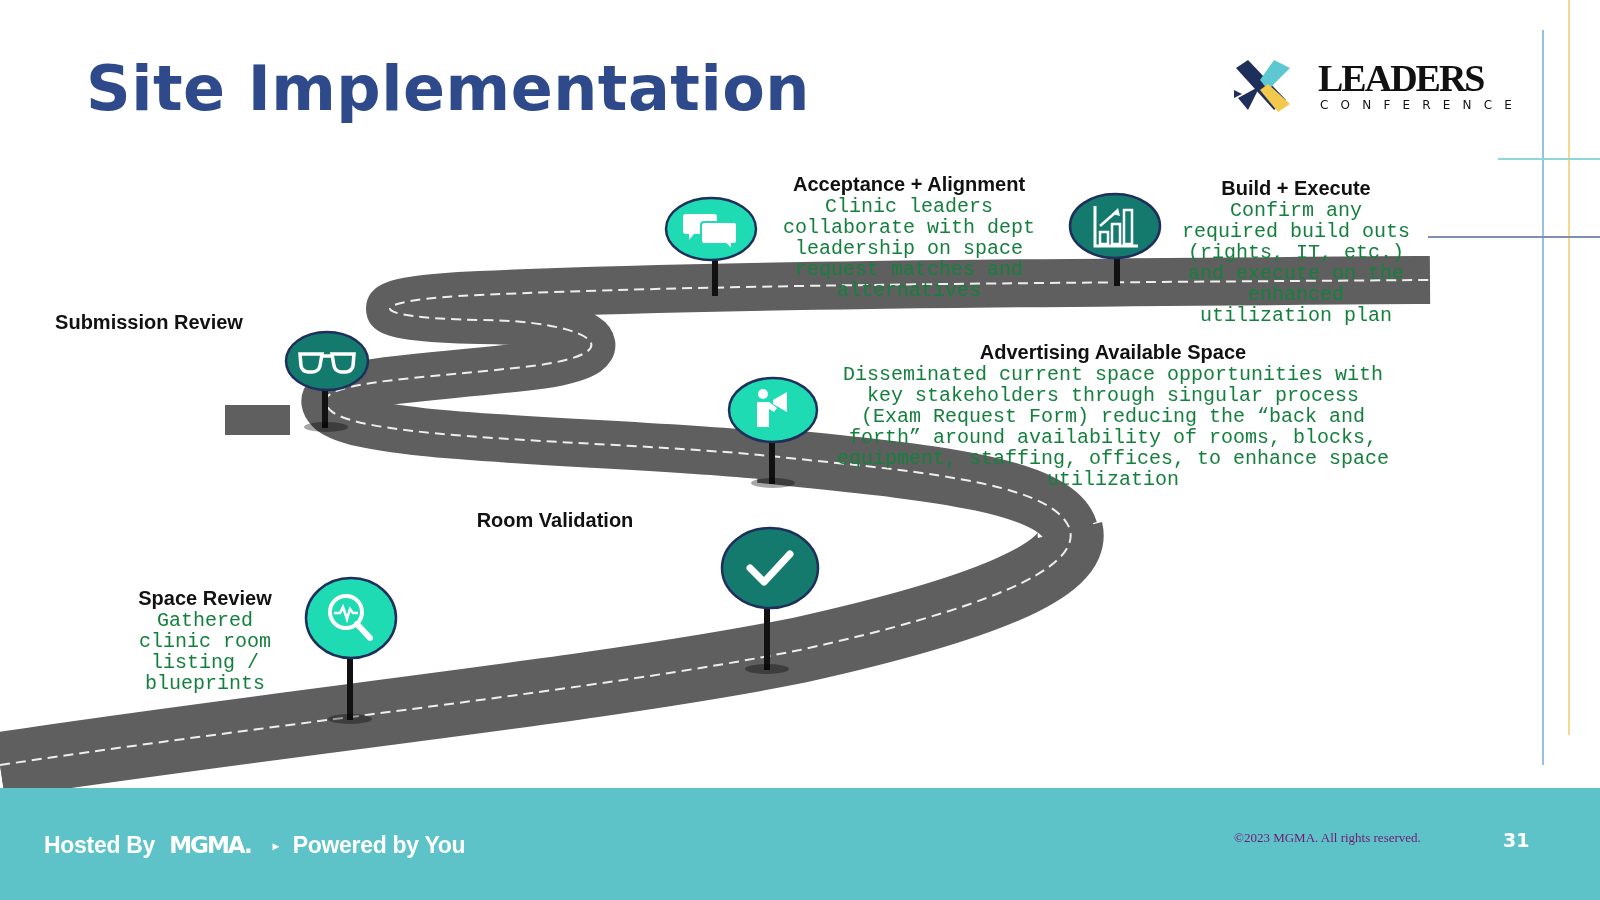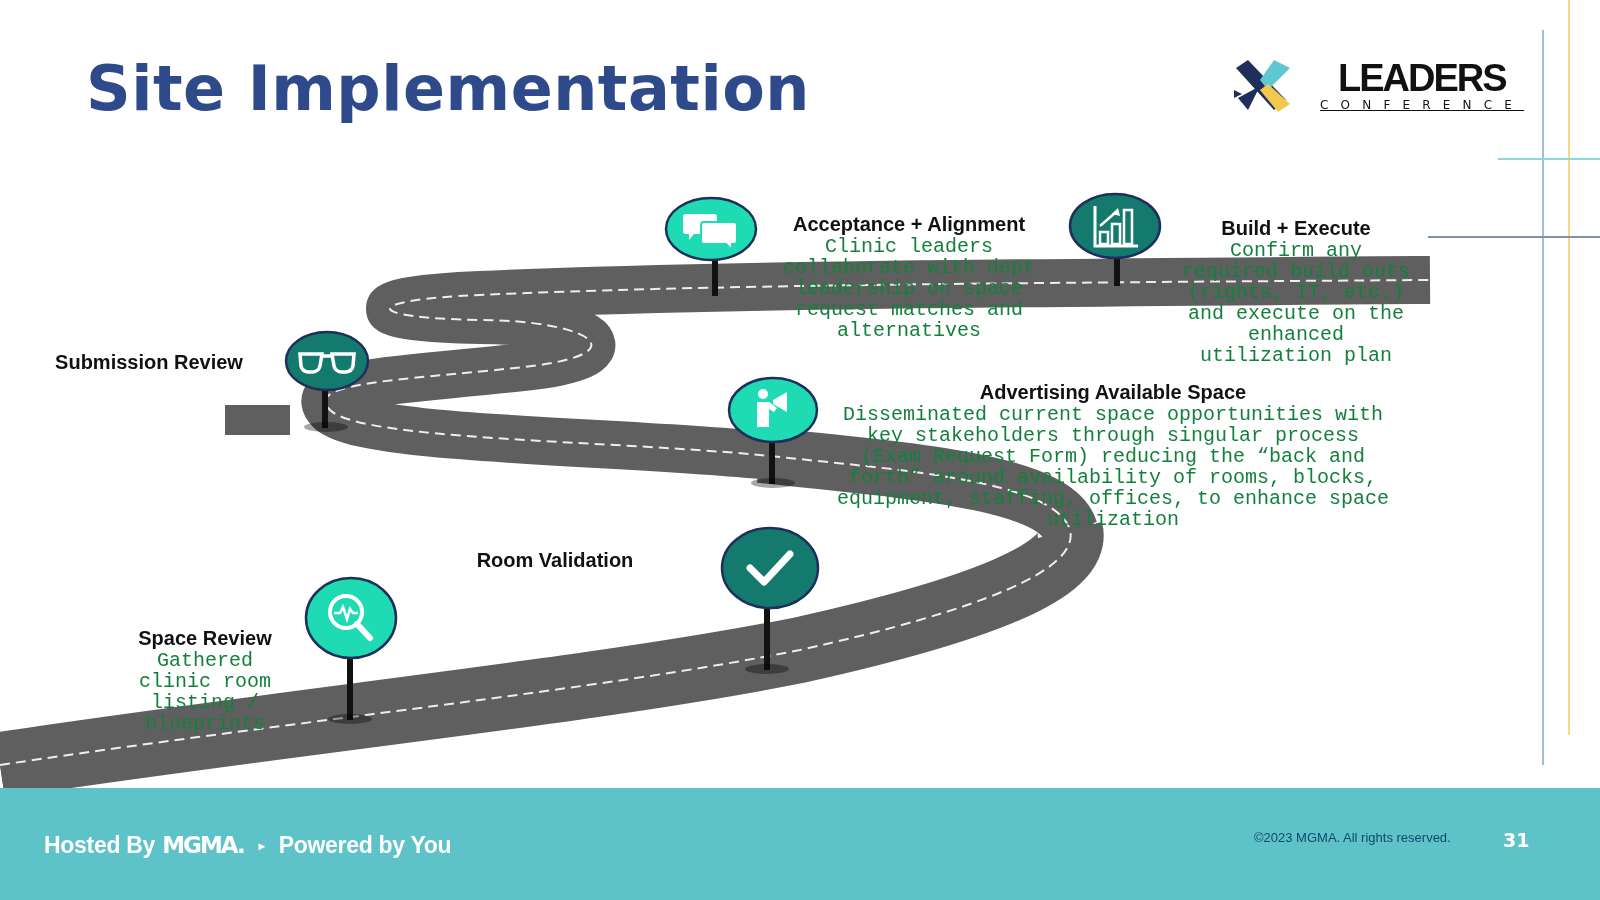--- a/index.html
+++ b/index.html
@@ -1,31 +1,31 @@
 <!DOCTYPE html>
 <html><head>
 <meta charset="utf-8">
 <style>
   html,body{margin:0;padding:0;}
   body{width:1600px;height:900px;position:relative;overflow:hidden;background:#ffffff;font-family:"Liberation Sans",sans-serif;}
   .title{position:absolute;left:82px;top:48px;font-family:"DejaVu Sans",sans-serif;font-weight:bold;font-size:62px;color:#2e4a8a;letter-spacing:0.5px;margin:4px;}
   .logo{position:absolute;left:1254px;top:58px;width:260px;height:60px;}
-  .logo-word{position:absolute;left:64px;top:0px;font-family:Liberation Sans, sans-serif;font-weight:bold;font-size:38px;color:#111;letter-spacing:-2px;line-height:40px;margin-left:20px;}
-  .logo-sub{position:absolute;left:66px;top:40px;font-family:"DejaVu Sans",sans-serif;font-size:12px;color:#111;letter-spacing:12.2px;text-decoration:underline;}
+  .logo-word{position:absolute;left:64px;top:0px;font-family:Liberation Serif, serif;font-weight:bold;font-size:38px;color:#111;letter-spacing:-2px;line-height:40px;}
+  .logo-sub{position:absolute;left:66px;top:40px;font-family:"DejaVu Sans",sans-serif;font-size:12px;color:#111;letter-spacing:12.2px;}
   .road-svg{position:absolute;left:0;top:0;}
   .deco-line{position:absolute;}
   .milestone{position:absolute;text-align:center;color:#222;}
-  .ms-title{font-family:"Liberation Sans",sans-serif;font-weight:bold;font-size:20px;color:#111;line-height:24px;white-space:nowrap;margin-top:40px;}
+  .ms-title{font-family:"Liberation Sans",sans-serif;font-weight:bold;font-size:20px;color:#111;line-height:24px;white-space:nowrap;}
   .ms-desc{font-family:Liberation Mono, monospace;font-size:20px;line-height:21px;color:#15803d;}
   .sign{position:absolute;}
   .footer{position:absolute;left:0;top:788px;width:1600px;height:112px;background:#5ec2c9;}
   .footer-left{position:absolute;left:44px;top:44px;color:#ffffff;font-family:"Liberation Sans",sans-serif;font-weight:bold;font-size:23px;letter-spacing:-0.3px;}
-  .footer-left .mgma{font-family:"DejaVu Sans",sans-serif;font-weight:bold;letter-spacing:-2px;margin:0 1px;}
+  .footer-left .mgma{font-family:"DejaVu Sans",sans-serif;font-weight:bold;letter-spacing:-2px;margin:0 8px;}
   .footer-left .arrow{font-size:12px;margin:0 8px;vertical-align:3px;}
-  .copyright{position:absolute;left:1234px;top:42px;color:#0c4a6e;font-family:Liberation Sans, sans-serif;font-size:13px;margin-left:20px;}
+  .copyright{position:absolute;left:1234px;top:42px;color:#701a75;font-family:Liberation Serif, serif;font-size:13px;}
   .page-num{position:absolute;left:1503px;top:41px;color:#ffffff;font-family:"DejaVu Sans",sans-serif;font-weight:bold;font-size:19px;}
 </style>
 </head>
 <body>
 
 <h1 class="title">Site Implementation</h1>
 
 <div class="logo">
   <svg width="60" height="56" viewBox="0 0 60 56" style="position:absolute;left:-20px;top:2px;">
     <polygon points="2,8 14,0 52,40 40,50" fill="#1f2f5c"></polygon>

